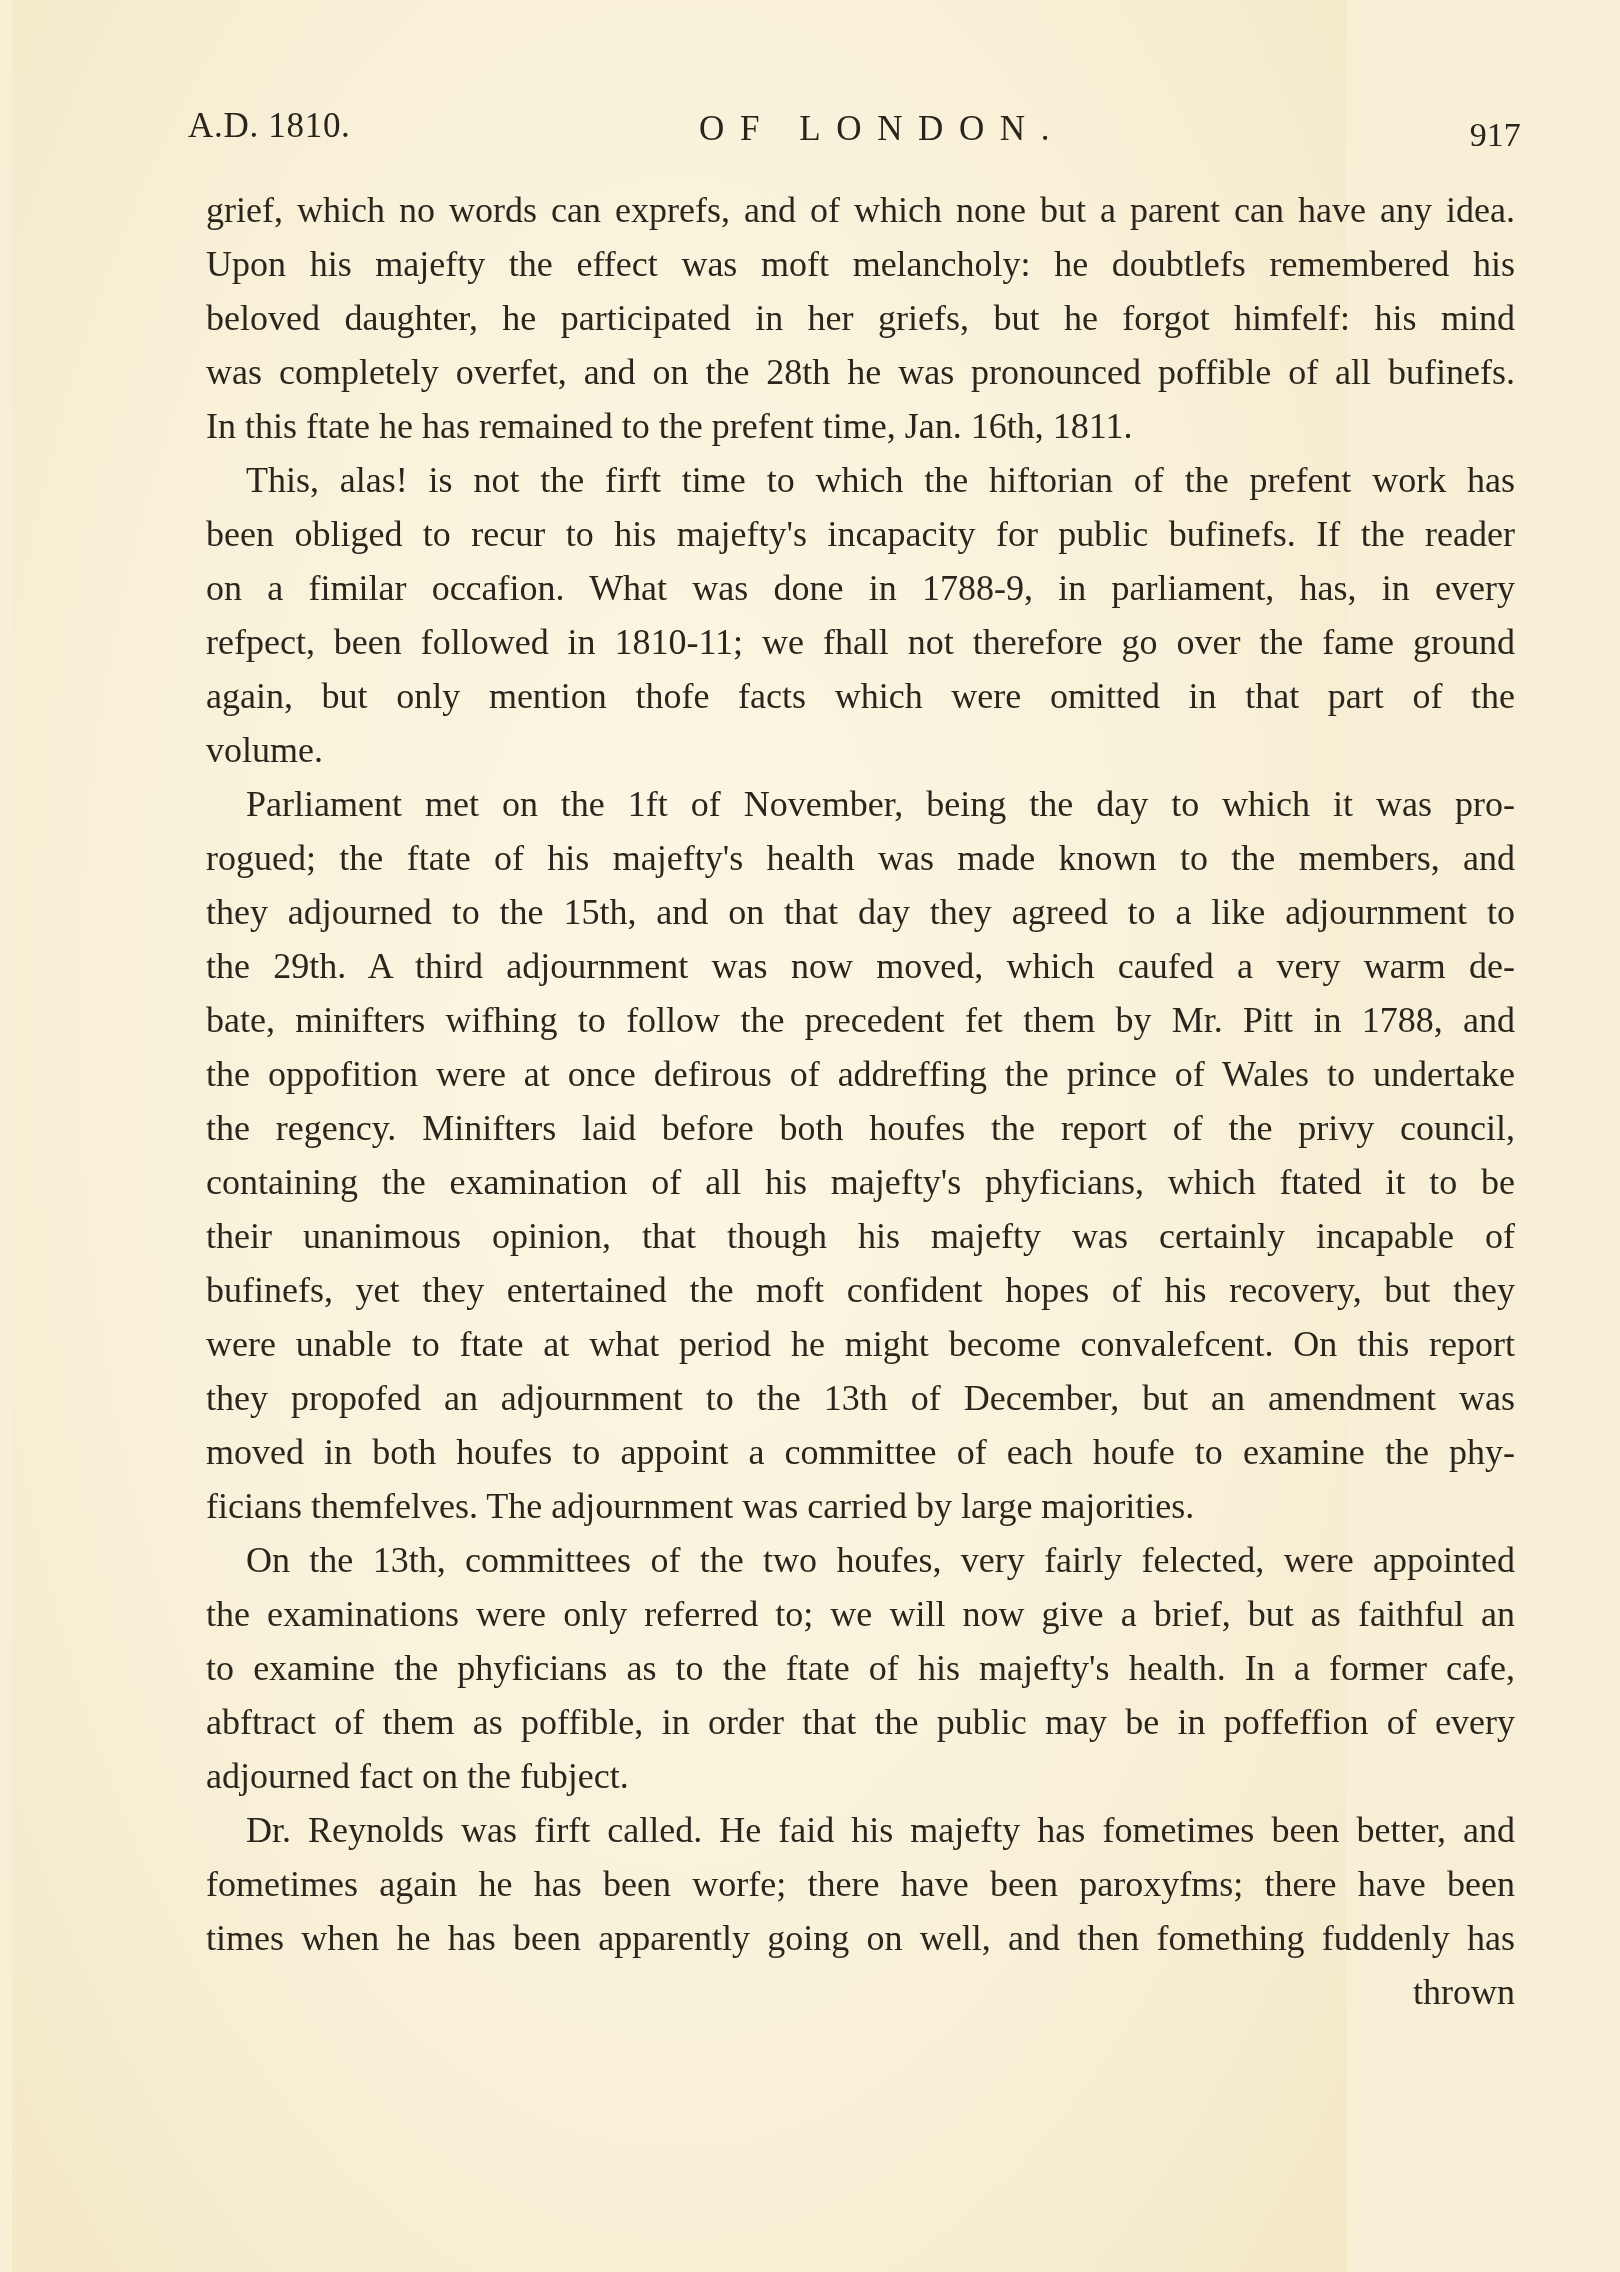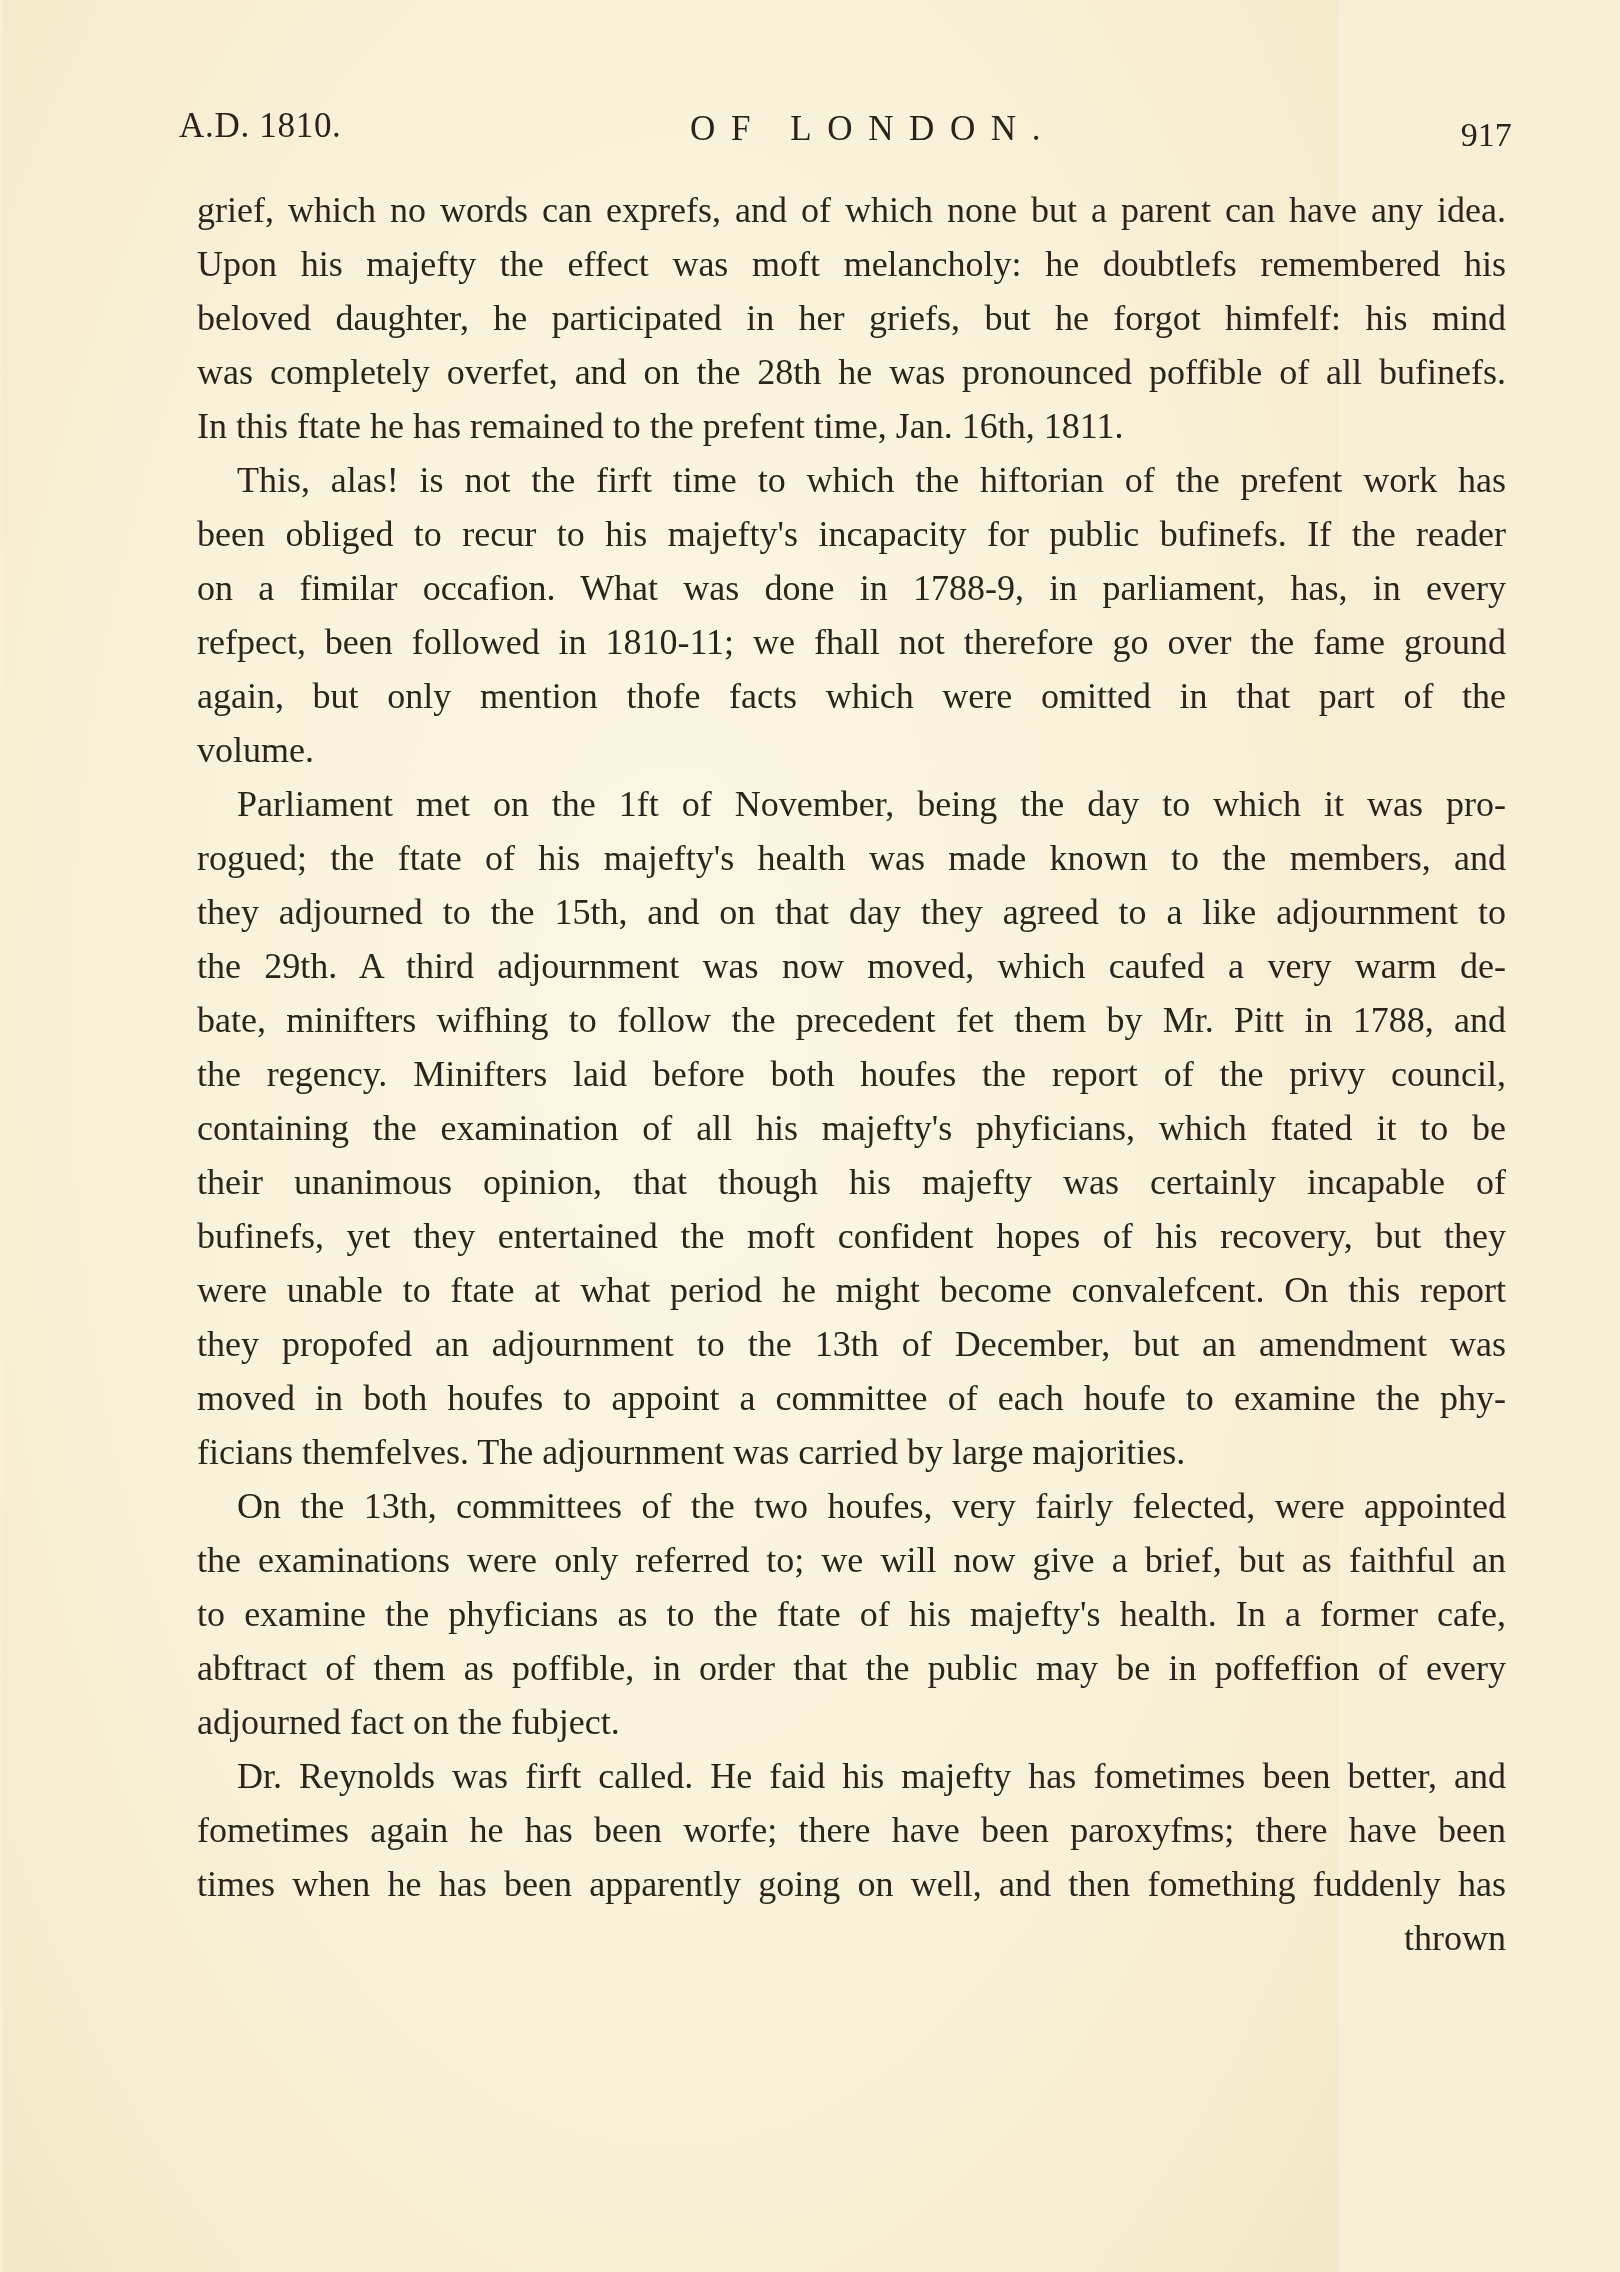--- a/index.html
+++ b/index.html
@@ -8,21 +8,21 @@
     background: #f8f0d6;
   }
   body {
     width: 1621px;
     height: 2273px;
     position: relative;
     overflow: hidden;
   }
   .page {
     position: absolute;
-    left: 3px; top: 0;
+    left: 12px; top: 0;
     width: 1335px;
     height: 2273px;
     background:
       radial-gradient(ellipse at 50% 45%, #fcf7e4 0%, #f9f2da 55%, #f3e8c8 100%);
   }
   .running-head {
     position: absolute;
     top: 106px;
     left: 176px;
     width: 1327px;
@@ -105,20 +105,21 @@
       <span class="line">again, but only mention thofe facts which were omitted in that part of the</span>
       <span class="line last">volume.</span>
     </div>
 
     <div>
       <span class="line indent">Parliament met on the 1ft of November, being the day to which it was pro-</span>
       <span class="line">rogued; the ftate of his majefty's health was made known to the members, and</span>
       <span class="line">they adjourned to the 15th, and on that day they agreed to a like adjournment to</span>
       <span class="line">the 29th. A third adjournment was now moved, which caufed a very warm de-</span>
       <span class="line">bate, minifters wifhing to follow the precedent fet them by Mr. Pitt in 1788, and</span>
+      <span class="line">the oppofition were at once defirous of addreffing the prince of Wales to undertake</span>
       <span class="line">the regency. Minifters laid before both houfes the report of the privy council,</span>
       <span class="line">containing the examination of all his majefty's phyficians, which ftated it to be</span>
       <span class="line">their unanimous opinion, that though his majefty was certainly incapable of</span>
       <span class="line">bufinefs, yet they entertained the moft confident hopes of his recovery, but they</span>
       <span class="line">were unable to ftate at what period he might become convalefcent. On this report</span>
       <span class="line">they propofed an adjournment to the 13th of December, but an amendment was</span>
       <span class="line">moved in both houfes to appoint a committee of each houfe to examine the phy-</span>
       <span class="line last">ficians themfelves. The adjournment was carried by large majorities.</span>
     </div>
 

